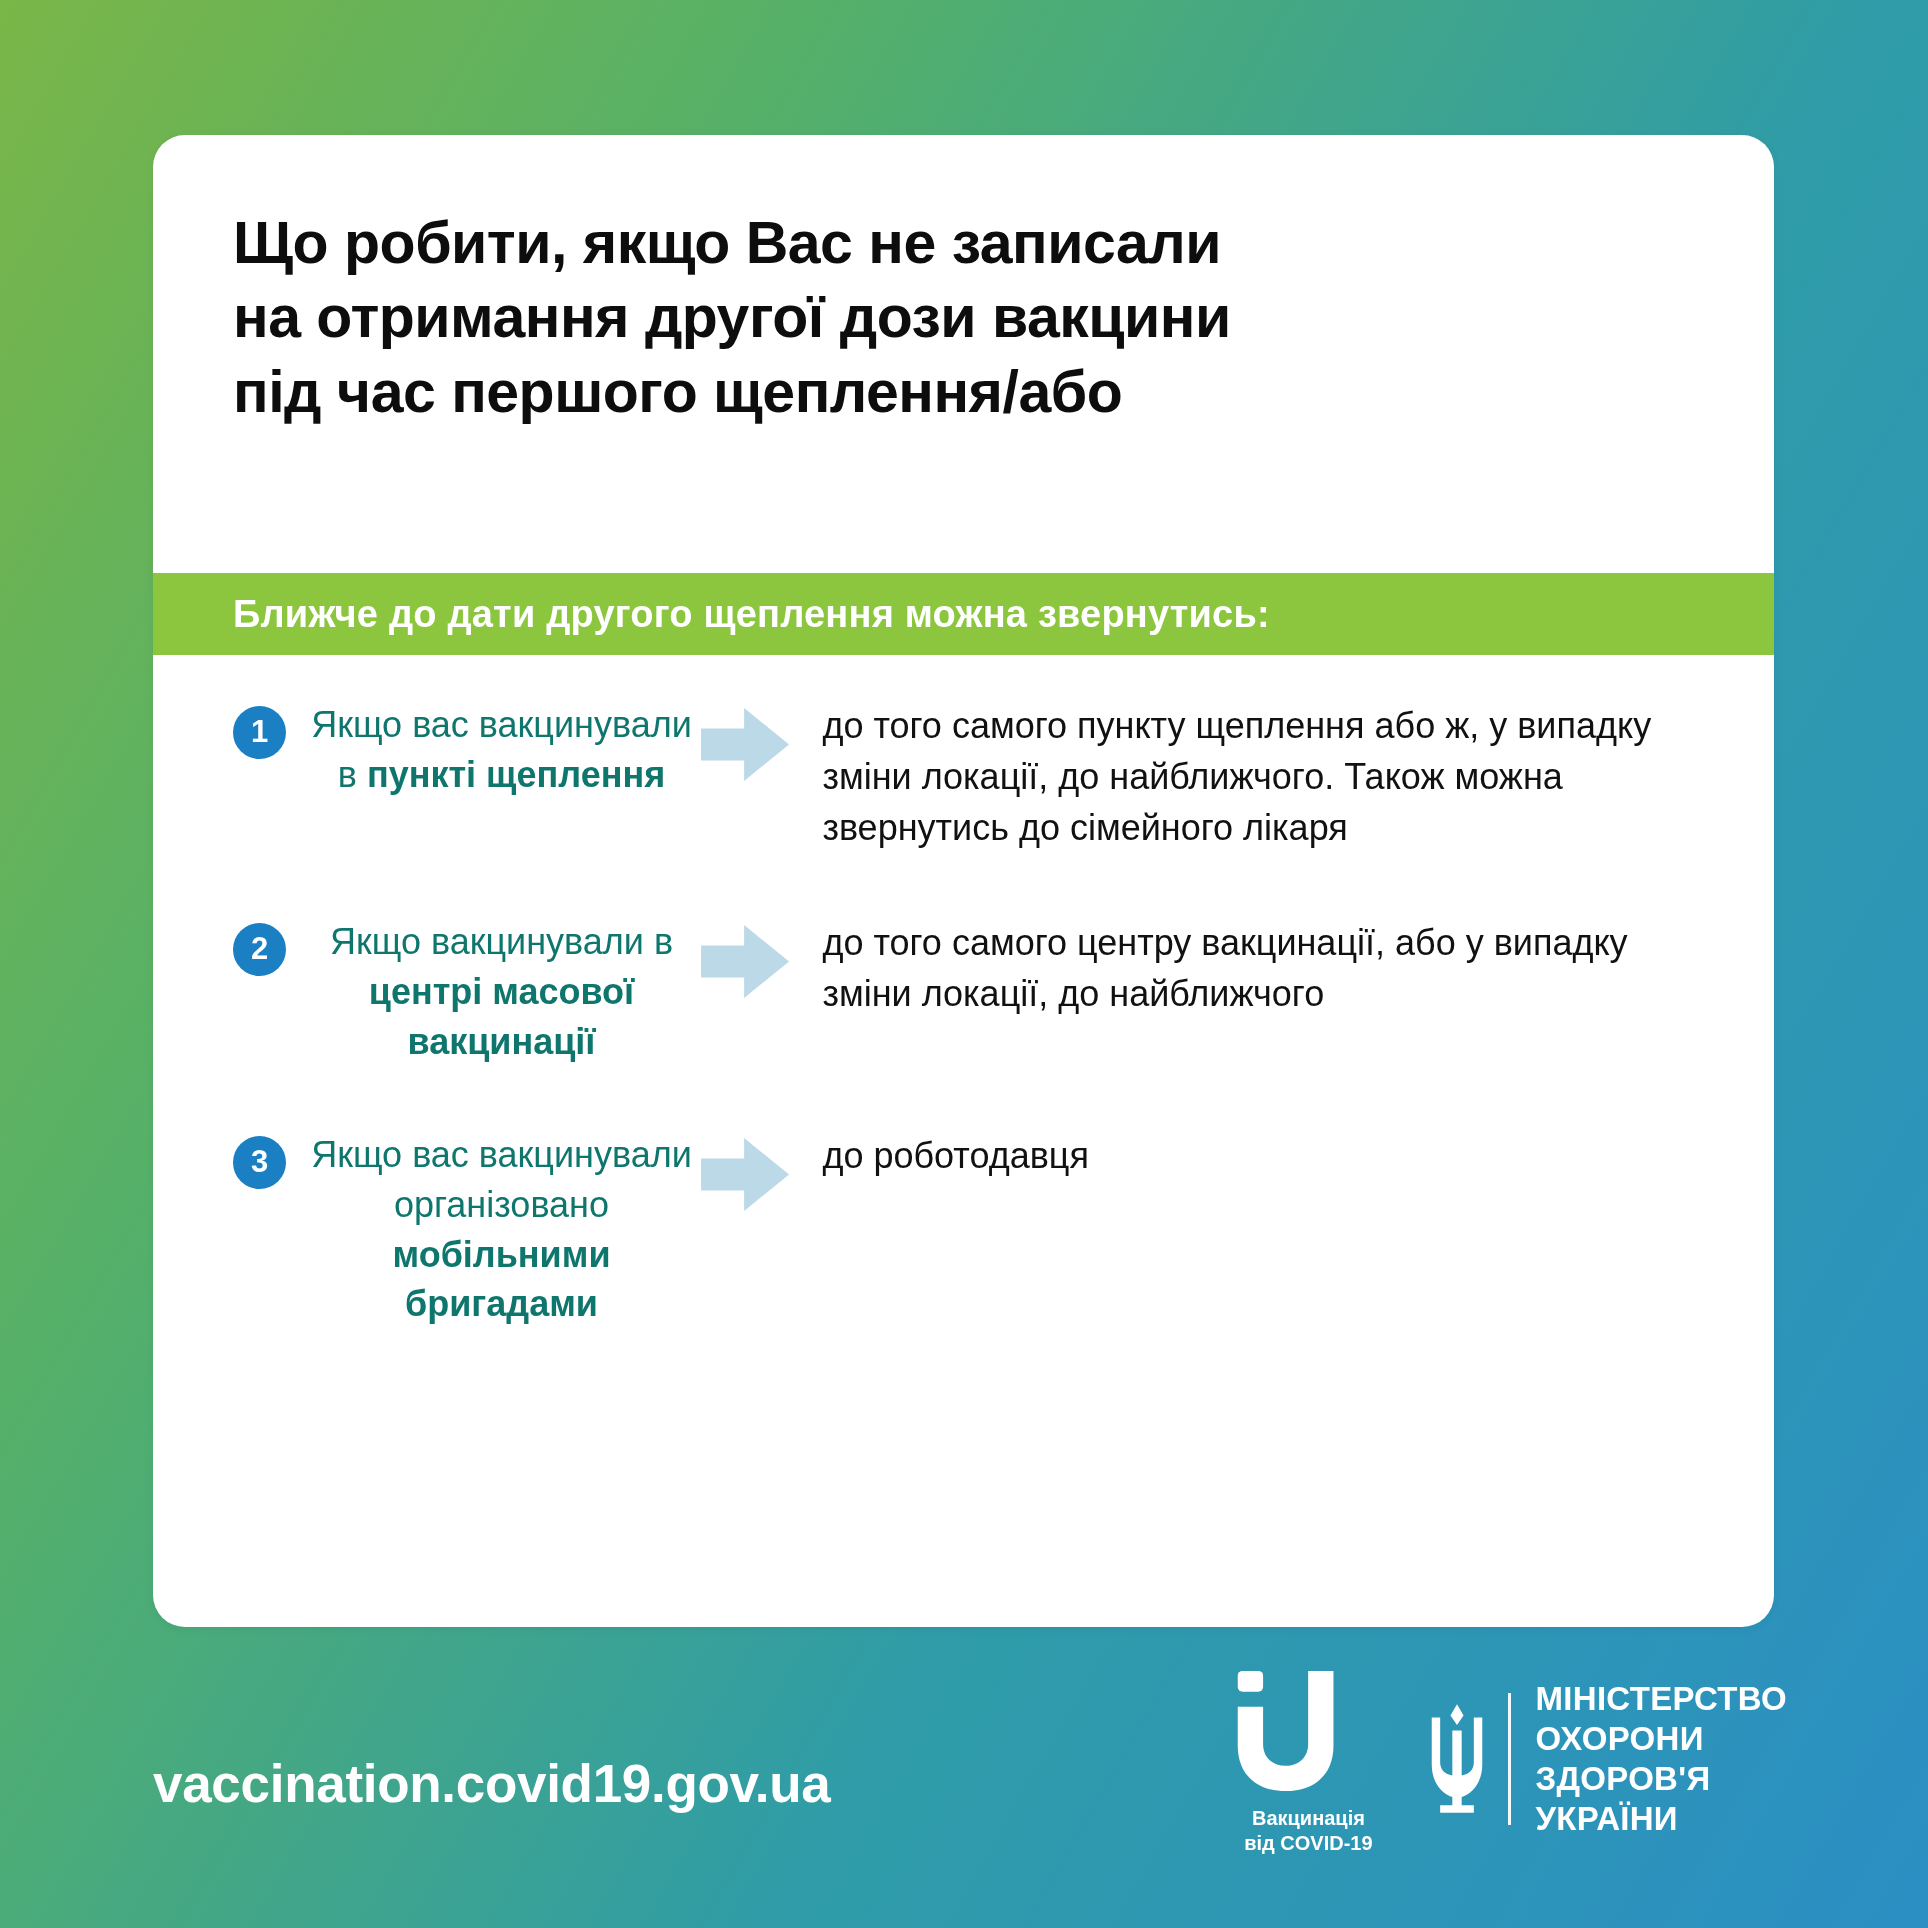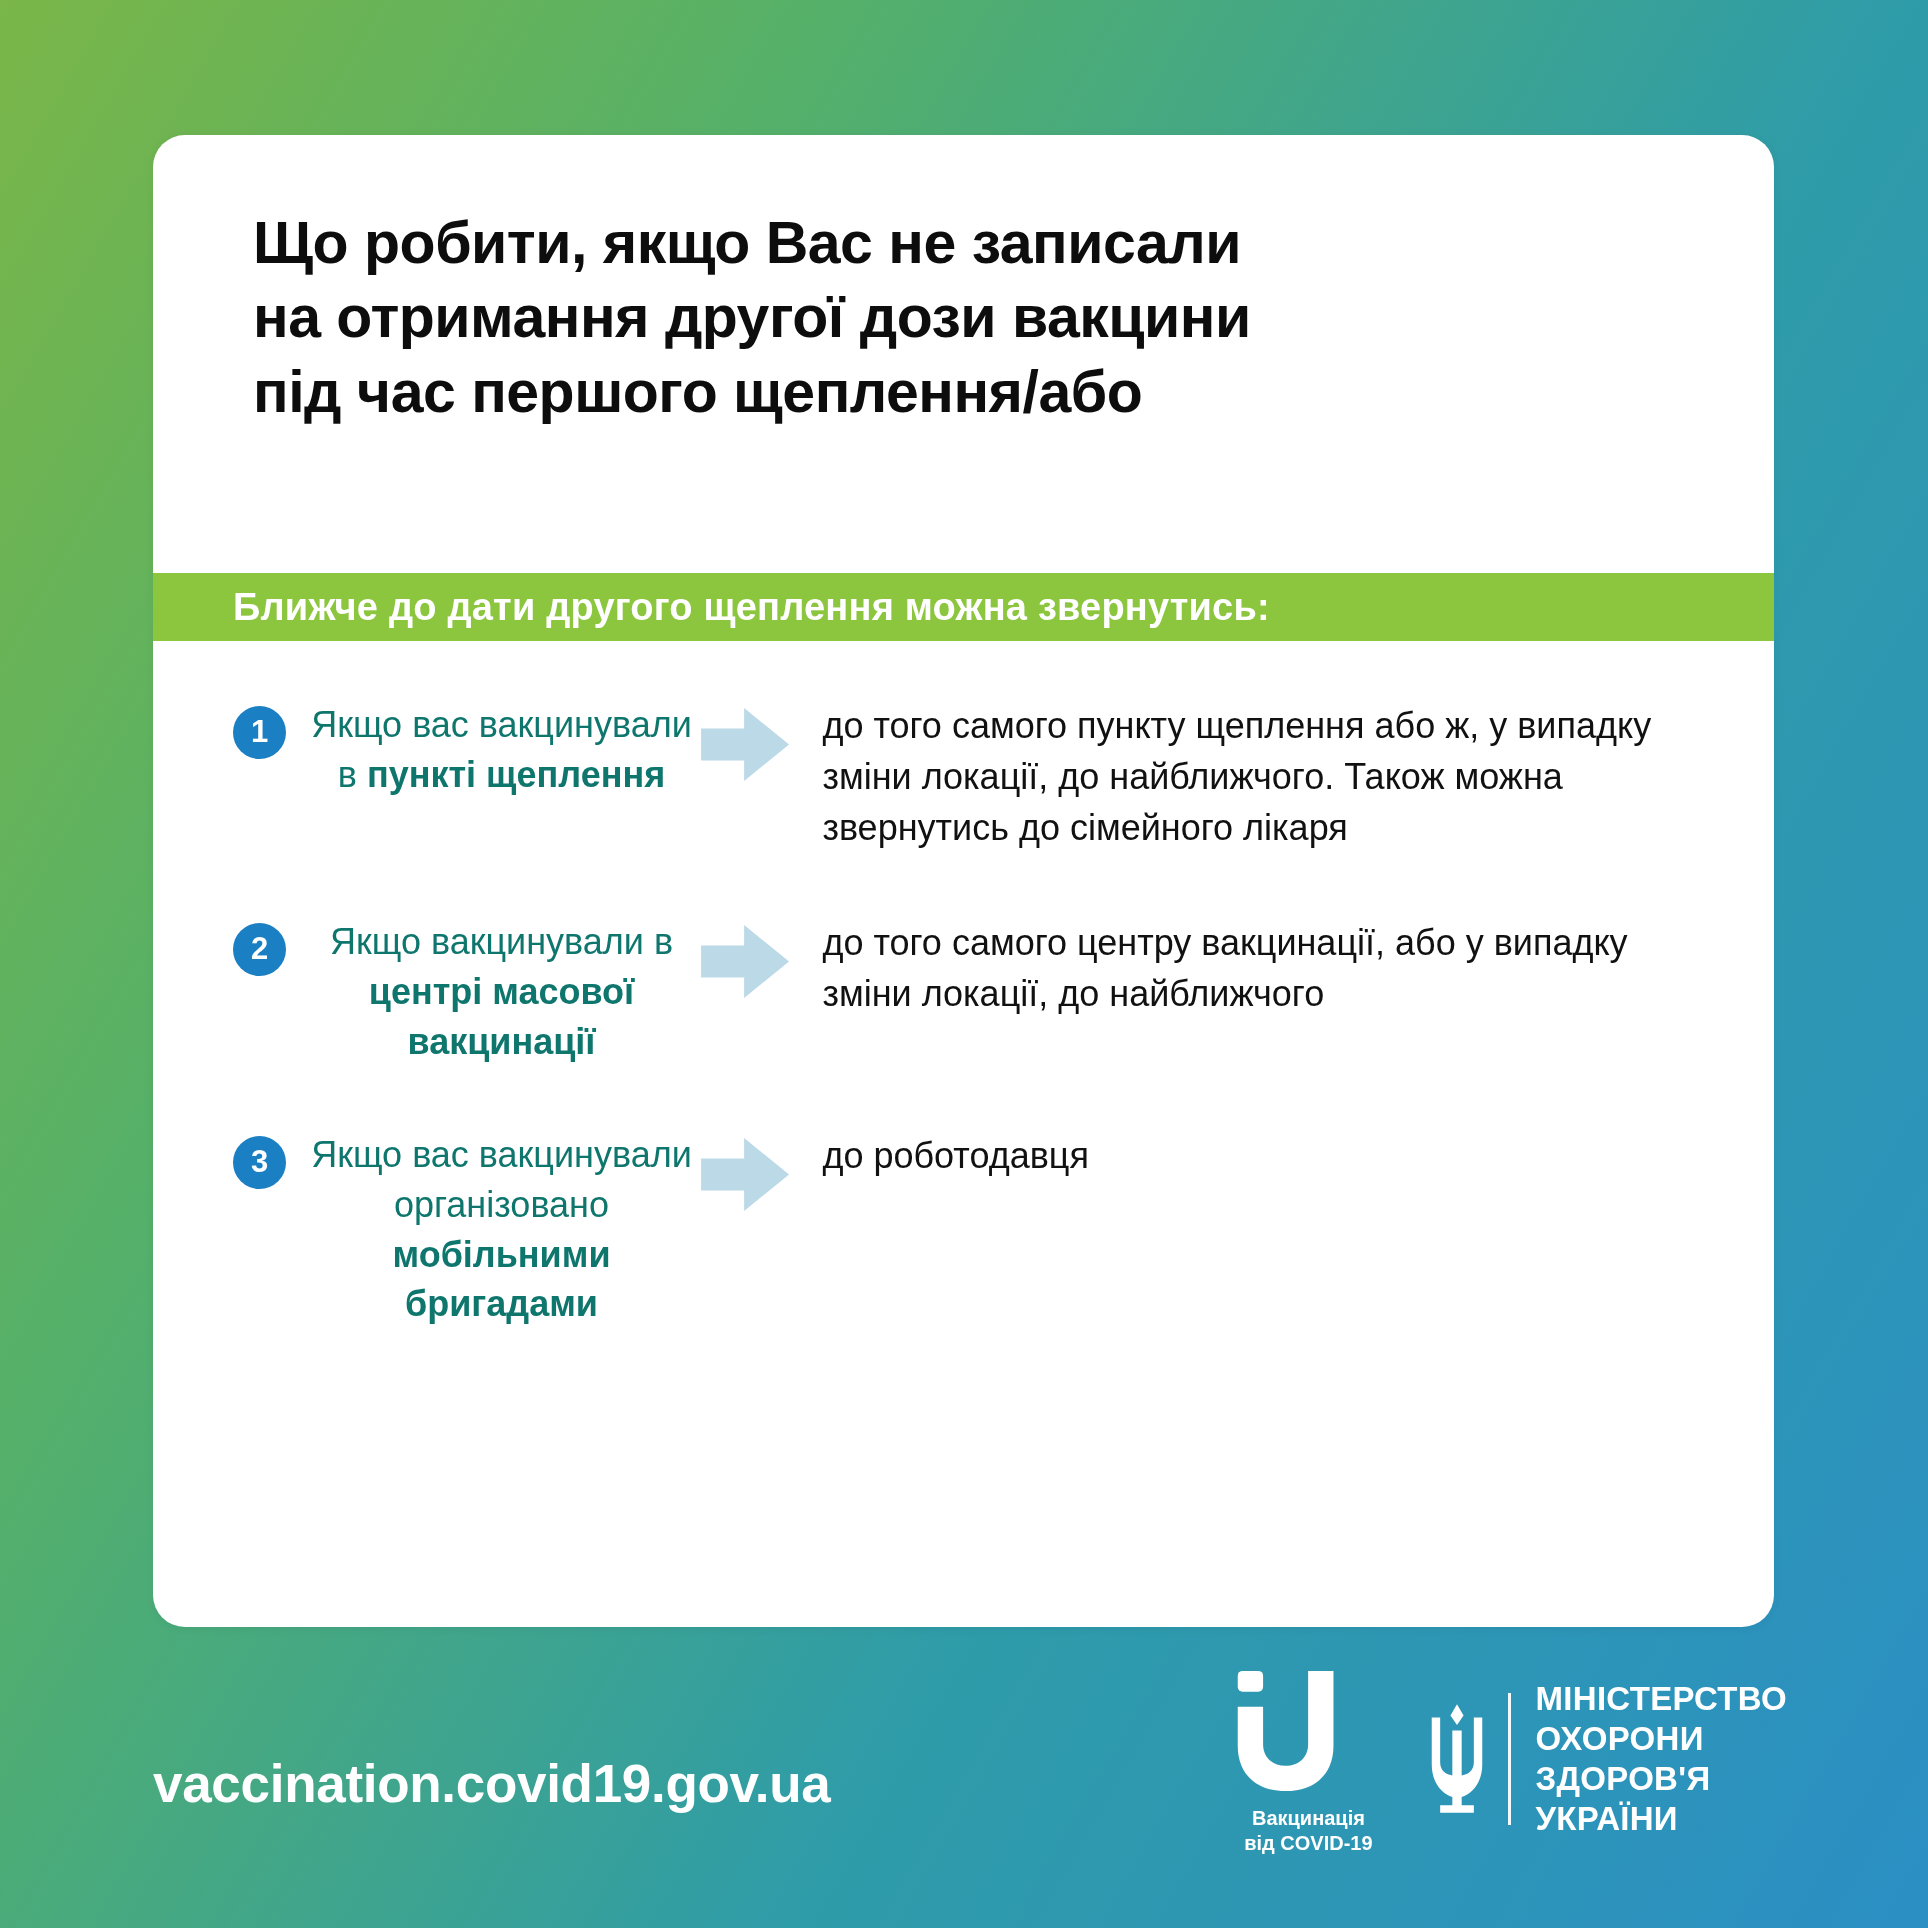--- a/index.html
+++ b/index.html
@@ -38,28 +38,28 @@
     position: absolute;
     left: 80px;
     top: 71px;
     width: 1469px;
     font-size: 59px;
     line-height: 1.26;
     font-weight: bold;
     color: #0d0d0d;
     letter-spacing: -0.5px;
   }
-  .headline div { white-space: nowrap; margin-left: 20px; }
+  .headline div { white-space: nowrap; }
 
   .greenbar {
     position: absolute;
     left: 0;
     top: 438px;
     width: 100%;
-    height: 68px;
+    height: 82px;
     background: #8cc63f;
     display: flex;
     align-items: center;
   }
   .greenbar-text {
     color: #ffffff;
     font-size: 38px;
     font-weight: bold;
     padding-left: 80px;
     letter-spacing: 0.2px;

